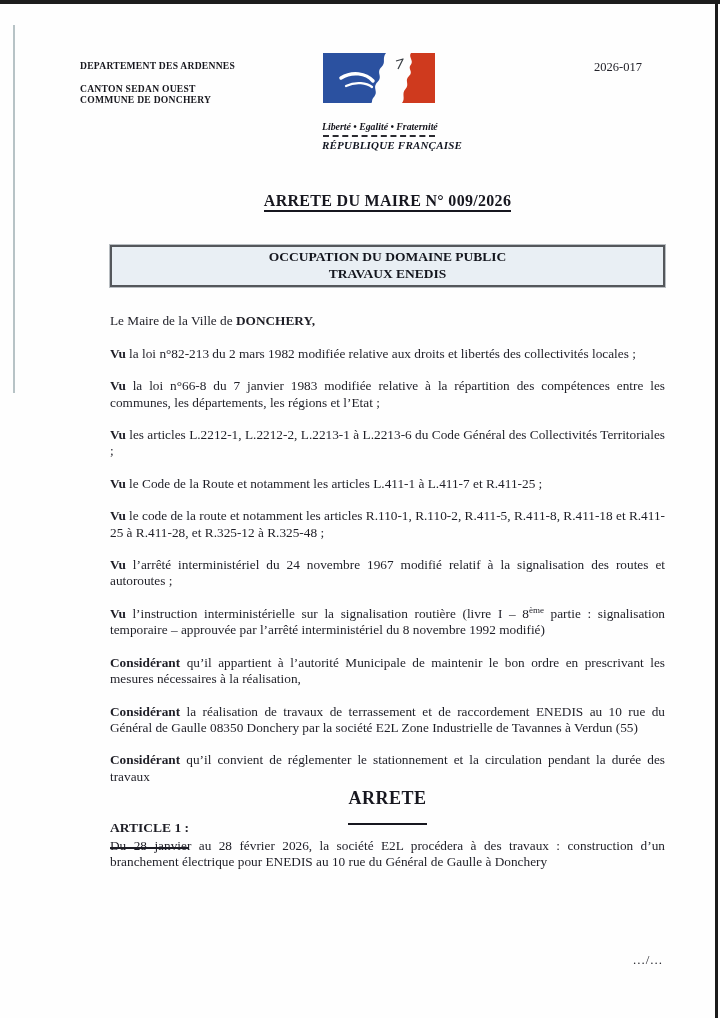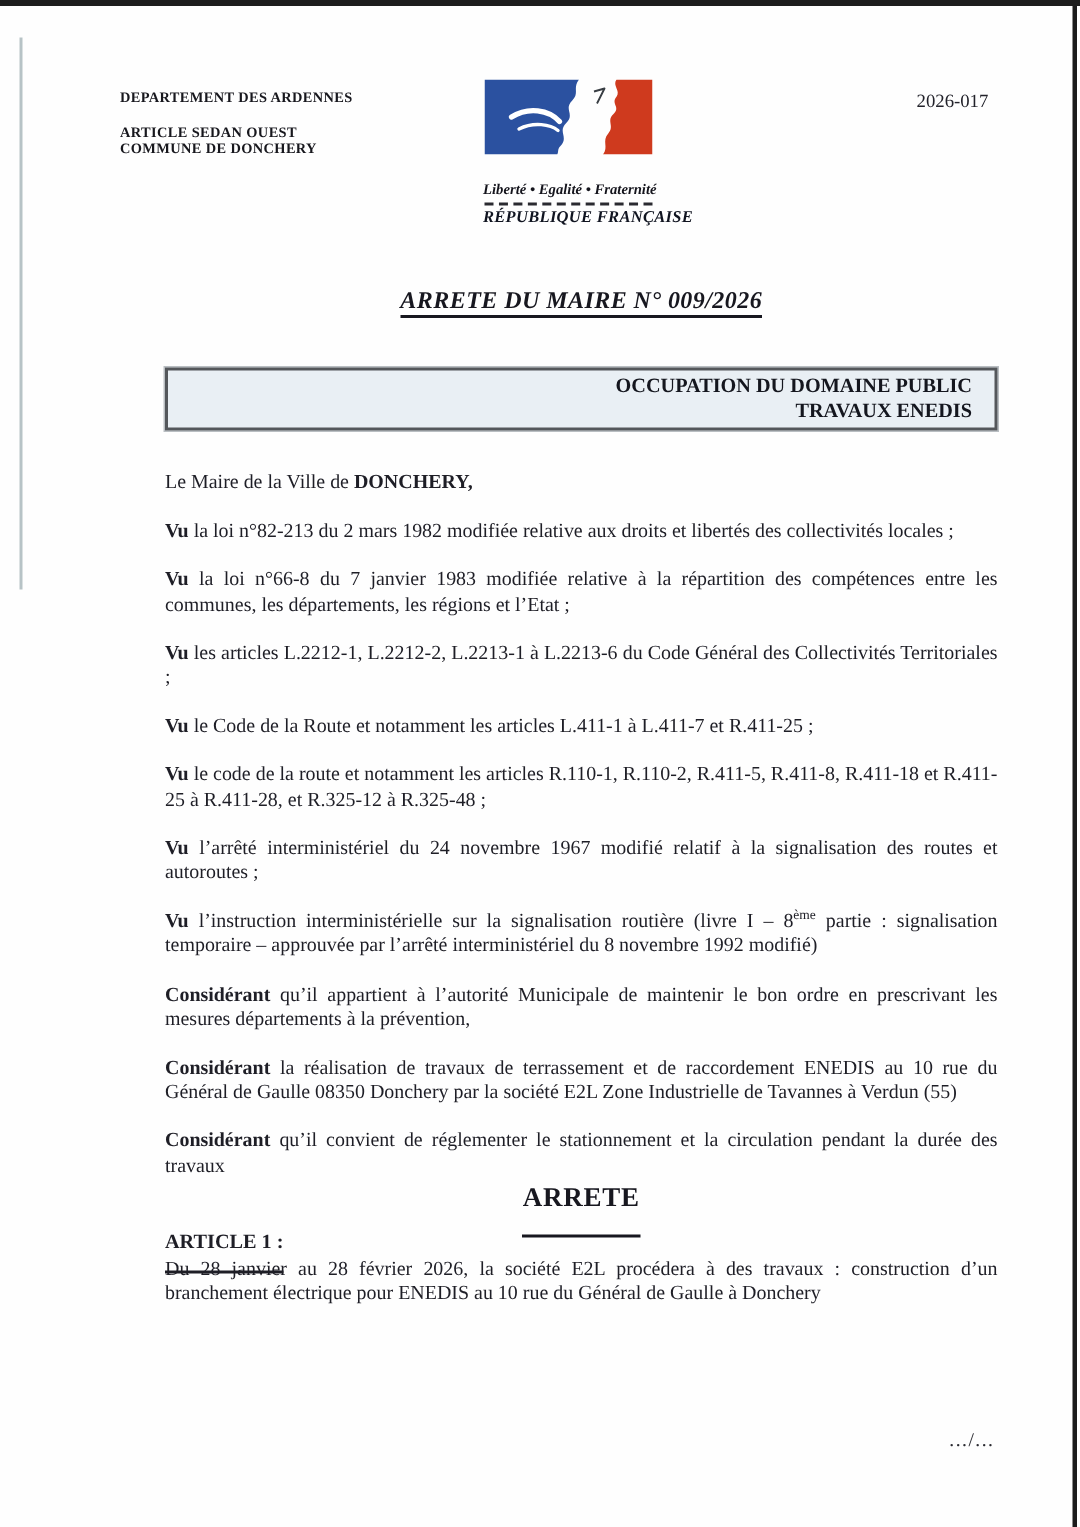--- a/index.html
+++ b/index.html
@@ -19,32 +19,32 @@
 
   
   .hdr{position:relative;height:145px;}
   .hdr-left{position:absolute;left:80px;top:60px;font-size:9.6px;font-weight:bold;line-height:11.5px;letter-spacing:.25px;color:#17171d;}
   .hdr-left .l1{margin-bottom:11px;}
   .logo{position:absolute;left:322px;top:53px;width:114px;text-align:center;}
   .logo svg{display:block;margin:0 auto;}
   .motto{font-size:9.8px;font-weight:bold;font-style:italic;margin-top:18px;color:#14141c;white-space:nowrap;}
   .dashes{border-top:2px dashed #2a2a30;margin:3px 1px 2px;}
   .republique{font-size:11px;font-weight:bold;font-style:italic;letter-spacing:.2px;color:#101420;white-space:nowrap;}
-  .ref{position:absolute;left:611px;top:60px;font-size:12.5px;color:#22222a;}
+  .ref{position:absolute;left:594px;top:60px;font-size:12.5px;color:#22222a;}
 
   
   .content{padding:0 55px 0 110px;font-size:13.3px;line-height:16.4px;}
-  .title{margin:48px 0 0;text-align:center;font-size:16px;font-weight:bold;letter-spacing:.3px;color:#17171f;font-style:italic;}
+  .title{margin:48px 0 0;text-align:center;font-size:16px;font-weight:bold;letter-spacing:.3px;color:#17171f;}
   .title .u{border-bottom:2px solid #17171f;padding-bottom:1px;}
   .subject-box{
     margin:36px 0 0;
     background:#e9eff4;
     border:2px solid #54575b;
     box-shadow:0 0 0 1px #b9bec2;
-    text-align:right;font-weight:bold;
+    text-align:center;font-weight:bold;
     font-size:13.5px;line-height:16.5px;
     padding:2px 15px 3px;color:#14161e;
   }
   .opening{margin:26px 0 0;}
   .recital{margin:16px 0 0;text-align:justify;}
   .b{font-weight:bold;}
   sup.sup{font-size:9px;line-height:0;}
   .arrete{margin:5px 0 0;text-align:center;font-size:18px;font-weight:bold;letter-spacing:.5px;color:#17171f;}
   .arrete .u{border-bottom:2.5px solid #17171f;padding-bottom:15px;}
   .article-heading{margin:13px 0 0;font-weight:bold;font-size:13.5px;}
@@ -57,21 +57,21 @@
 
 <div class="page">
 
   <div class="scan-top"></div>
   <div class="scan-right"></div>
   <div class="scan-left"></div>
 
   <div class="hdr">
     <div class="hdr-left">
       <div class="l1">DEPARTEMENT DES ARDENNES</div>
-      <div>ARTICLE SEDAN OUEST</div>
+      <div>CANTON SEDAN OUEST</div>
       <div>COMMUNE DE DONCHERY</div>
     </div>
 
     <div class="logo">
       <svg width="112" height="50" viewBox="0 0 224 100">
         <path d="M0 0 H126 C117 12 127 18 117 28 C105 40 121 46 109 58 C97 70 113 77 101 89 C97 93 99 97 97 100 H0 Z" fill="#2b51a0"></path>
         <path d="M224 0 V100 H158 C166 90 156 82 165 72 C174 62 162 55 172 46 C182 37 168 32 176 23 C182 15 170 8 176 0 Z" fill="#cf3a1e"></path>
         <path d="M36 50 C58 36 86 40 100 56" stroke="#ffffff" stroke-width="7" fill="none" stroke-linecap="round"></path>
         <path d="M46 66 C66 56 88 60 98 68" stroke="#ffffff" stroke-width="4.5" fill="none" stroke-linecap="round"></path>
         <path d="M146 16 L160 12 L150 32" stroke="#3a3f45" stroke-width="2.5" fill="none" stroke-linejoin="round"></path>
@@ -128,21 +128,21 @@
       <span>l’arrêté interministériel du 24 novembre 1967 modifié relatif à la signalisation des routes et autoroutes ;</span>
     </p>
 
     <p class="recital">
       <span class="b">Vu</span>
       <span>l’instruction interministérielle sur la signalisation routière (livre I – 8</span><sup class="sup">ème</sup><span> partie : signalisation temporaire – approuvée par l’arrêté interministériel du 8 novembre 1992 modifié)</span>
     </p>
 
     <p class="recital">
       <span class="b">Considérant</span>
-      <span>qu’il appartient à l’autorité Municipale de maintenir le bon ordre en prescrivant les mesures départements à la prévention,</span>
+      <span>qu’il appartient à l’autorité Municipale de maintenir le bon ordre en prescrivant les mesures nécessaires à la réalisation,</span>
     </p>
 
     <p class="recital">
       <span class="b">Considérant</span>
       <span>la réalisation de travaux de terrassement et de raccordement ENEDIS au 10 rue du Général de Gaulle 08350 Donchery par la société E2L Zone Industrielle de Tavannes à Verdun (55)</span>
     </p>
 
     <p class="recital">
       <span class="b">Considérant</span>
       <span>qu’il convient de réglementer le stationnement et la circulation pendant la durée des travaux</span>

